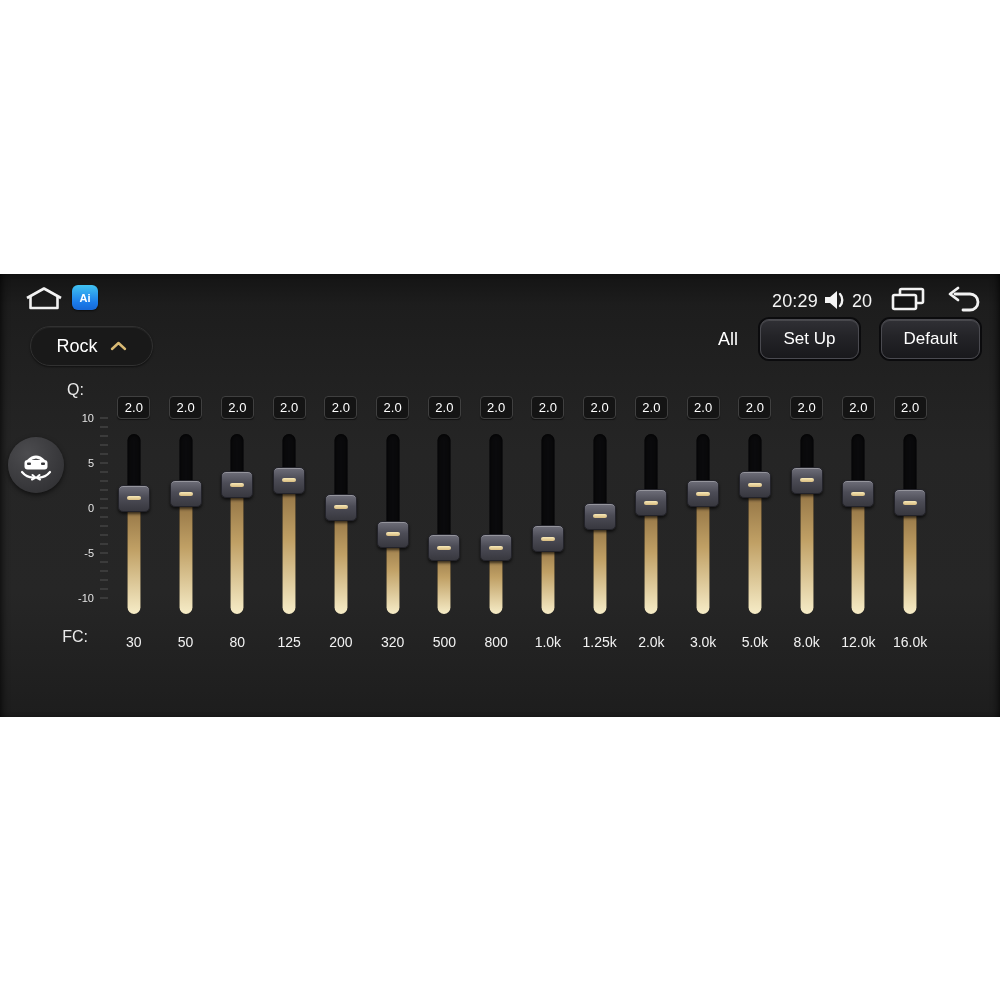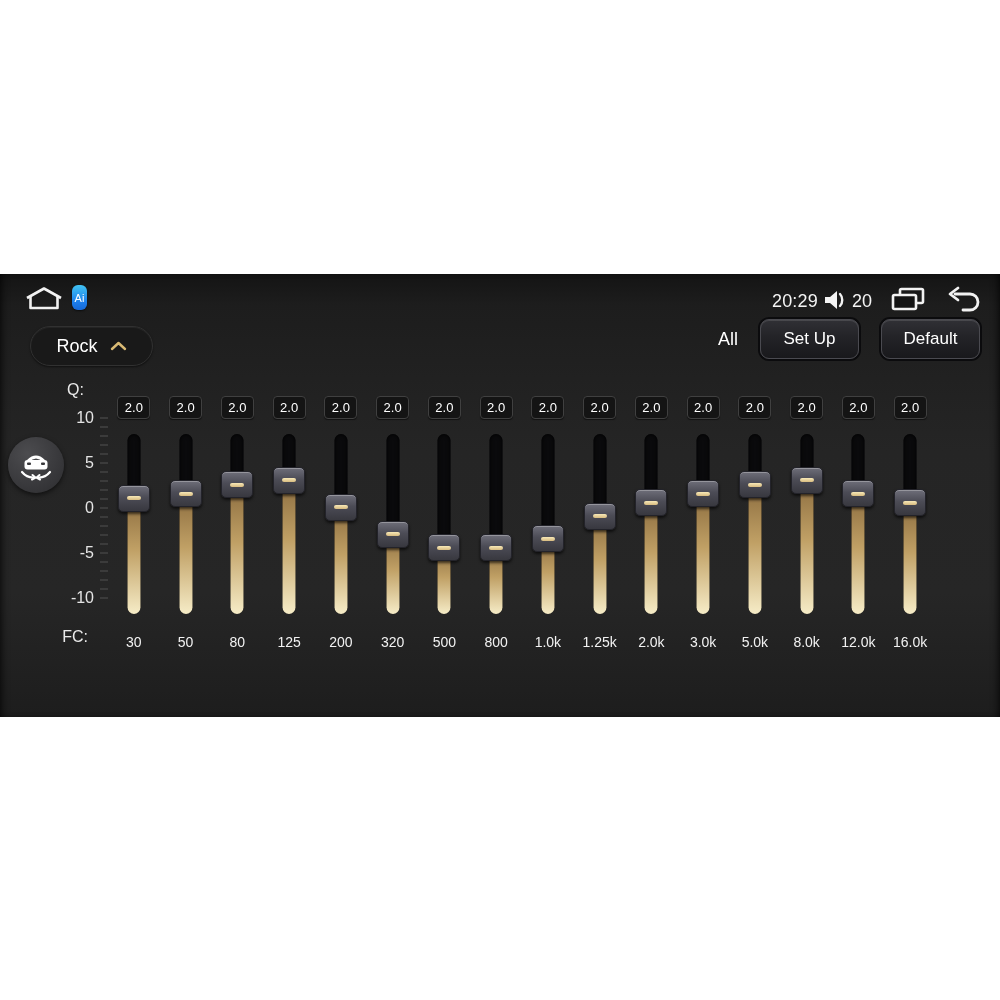--- a/index.html
+++ b/index.html
@@ -4,44 +4,44 @@
 <style>
   html,body{margin:0;padding:0;}
   body{width:1000px;height:1000px;background:#ffffff;position:relative;
        font-family:"Liberation Sans", sans-serif; -webkit-font-smoothing:antialiased;}
   .screen{position:absolute;left:0;top:274px;width:1000px;height:443px;overflow:hidden;
     background:linear-gradient(180deg,#141414 0%,#1d1d1d 7%,#252525 40%,#262626 72%,#1d1d1d 100%);
     box-shadow:inset 6px 0 10px -6px #000, inset -6px 0 10px -6px #000;}
   
   .statusbar{position:absolute;left:0;top:4px;width:100%;height:34px;}
   .home-btn{position:absolute;left:24px;top:7px;width:40px;height:26px;}
-  .app-btn{position:absolute;left:72px;top:7px;width:15px;height:25px;border-radius:6px;
+  .app-btn{position:absolute;left:72px;top:7px;width:26px;height:25px;border-radius:6px;
     background:linear-gradient(180deg,#41c3f2 0%,#1b7ceb 70%,#1668d8 100%);
-    color:#fff;font-size:11px;font-weight:normal;display:flex;align-items:center;justify-content:center;
+    color:#fff;font-size:11px;font-weight:bold;display:flex;align-items:center;justify-content:center;
     box-shadow:0 1px 2px rgba(0,0,0,.6);}
   .status-right{position:absolute;right:18px;top:4px;height:30px;display:flex;align-items:flex-end;color:#f4f4f4;}
   .status-time{font-size:18px;letter-spacing:0.2px;}
   .vol-icon{margin-left:5px;margin-right:3px;display:flex;align-items:center;}
   .vol-num{font-size:18px;}
   .recents-icon{margin-left:18px;display:flex;align-items:center;}
   .back-icon{margin-left:20px;display:flex;align-items:center;}
   
   .preset-pill{position:absolute;left:30px;top:52px;width:121px;height:38px;border-radius:20px;
     background:#191919;border:1px solid #313131;box-shadow:inset 0 1px 1px rgba(255,255,255,.06),0 1px 2px rgba(0,0,0,.5);
     display:flex;align-items:center;justify-content:center;gap:12px;color:#fff;font-size:18px;}
   .toolbar-right{position:absolute;right:20px;top:52px;height:26px;display:flex;align-items:center;gap:22px;}
   .all-label{color:#fff;font-size:18px;}
   .tool-btn{width:97px;height:38px;border-radius:9px;color:#fff;font-size:17px;
     background:linear-gradient(180deg,#303035 0%,#232327 45%,#19191c 100%);
     border:1px solid #4a4a50;box-shadow:0 0 0 2px #0b0b0d,inset 0 1px 0 rgba(255,255,255,.12);
     display:flex;align-items:center;justify-content:center;}
   
   .q-row-label{position:absolute;left:50px;top:107px;width:34px;text-align:right;color:#eaeaea;font-size:16px;}
   .fc-row-label{position:absolute;left:46px;top:354px;width:42px;text-align:right;color:#eaeaea;font-size:16px;}
-  .axis-label{position:absolute;width:52px;text-align:right;color:#e4e4e4;font-size:16px;height:20px;line-height:20px;left:42px;}
+  .axis-label{position:absolute;width:52px;text-align:right;color:#e4e4e4;font-size:11px;height:20px;line-height:20px;left:42px;}
   .ruler-tick{position:absolute;left:100px;width:8px;height:2px;background:#3b3b3b;}
   
   .bands{position:absolute;left:108px;top:122px;width:828px;height:270px;display:flex;}
   .band{flex:1;display:flex;flex-direction:column;align-items:center;}
   .qbox{width:31px;height:21px;box-sizing:content-box;background:#141414;border:1px solid #404040;border-radius:4px;
     color:#fff;font-size:13px;line-height:21px;text-align:center;box-shadow:0 1px 1px rgba(0,0,0,.5);}
   .slider{position:relative;width:34px;height:180px;margin-top:15px;}
   .track{position:absolute;left:50%;transform:translateX(-50%);top:0;width:13px;height:180px;border-radius:7px;
     background:#0a0a0c;box-shadow:inset 0 0 4px #000;}
   .fill{position:absolute;left:50%;transform:translateX(-50%);bottom:0;width:13px;border-radius:7px;

